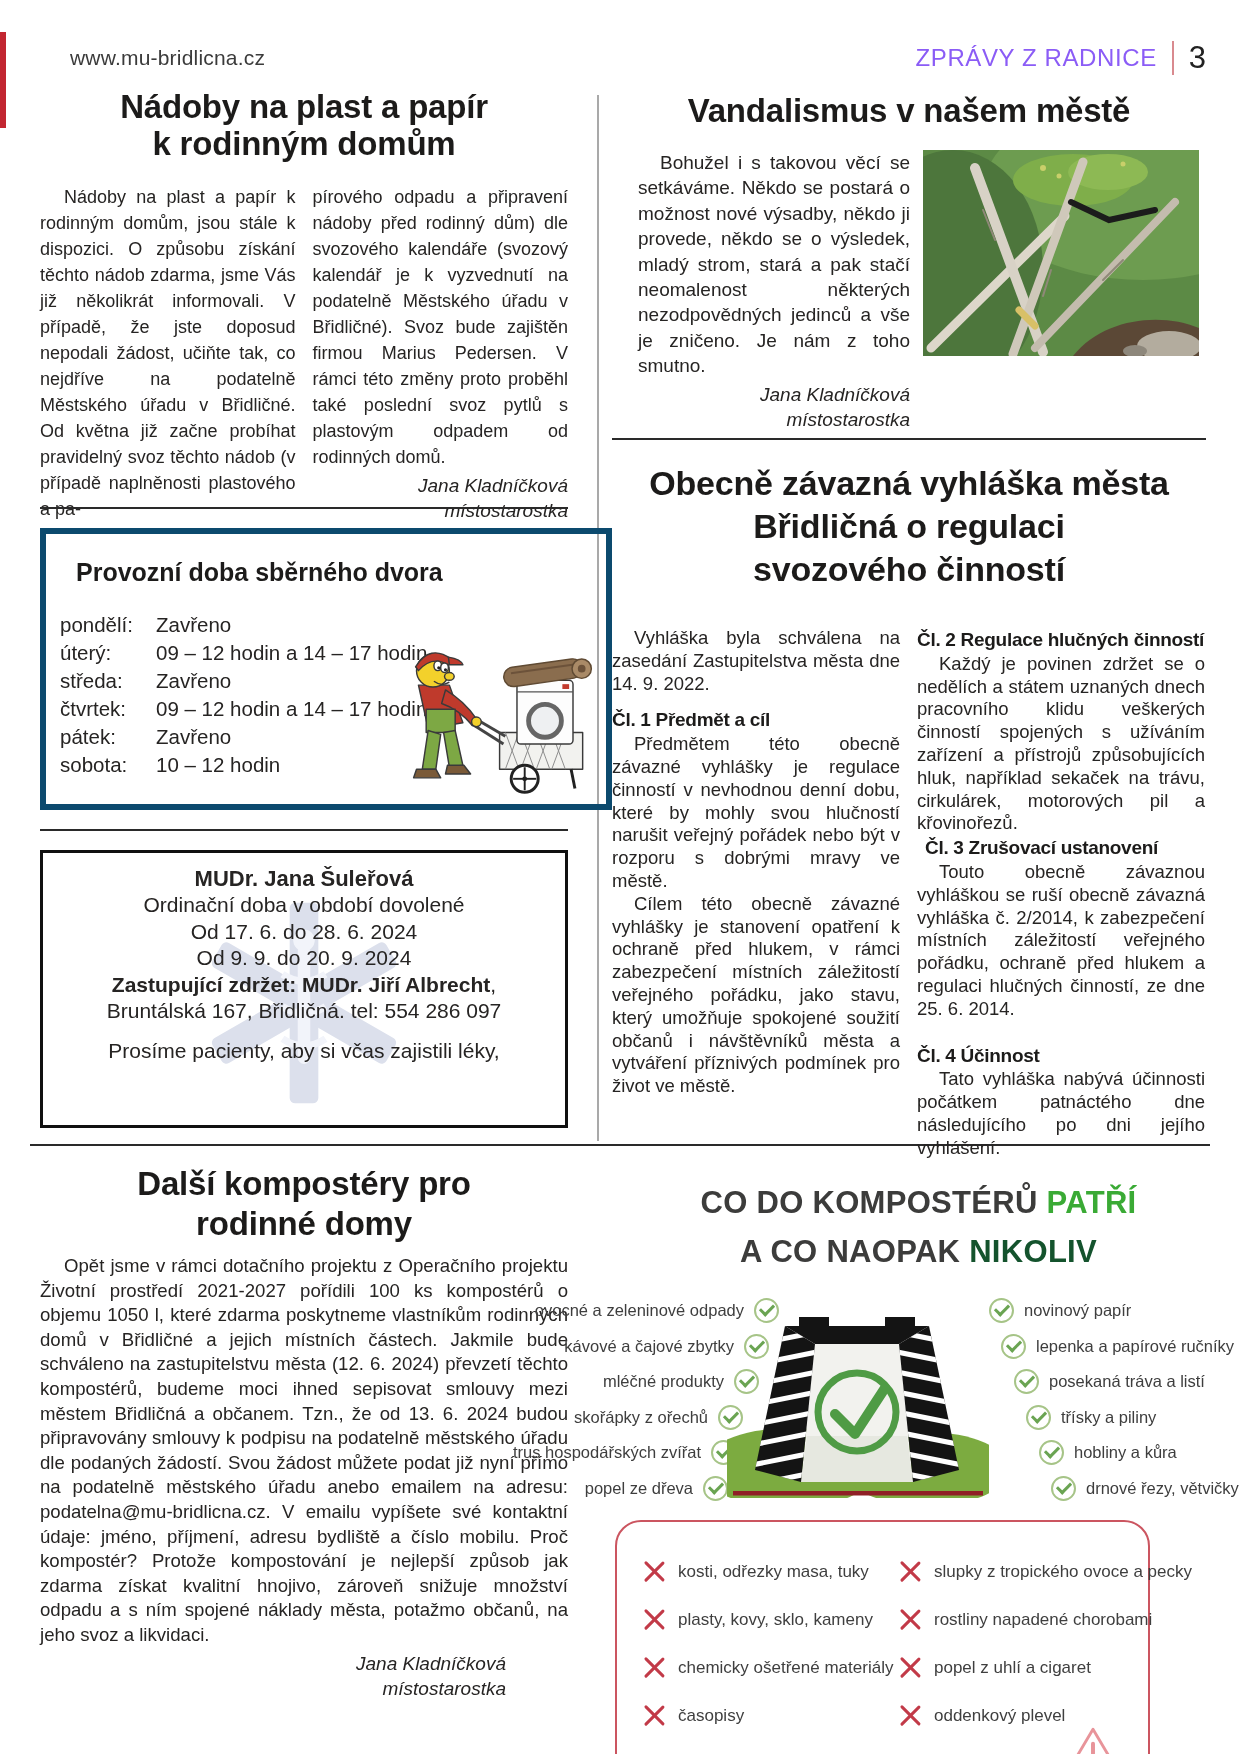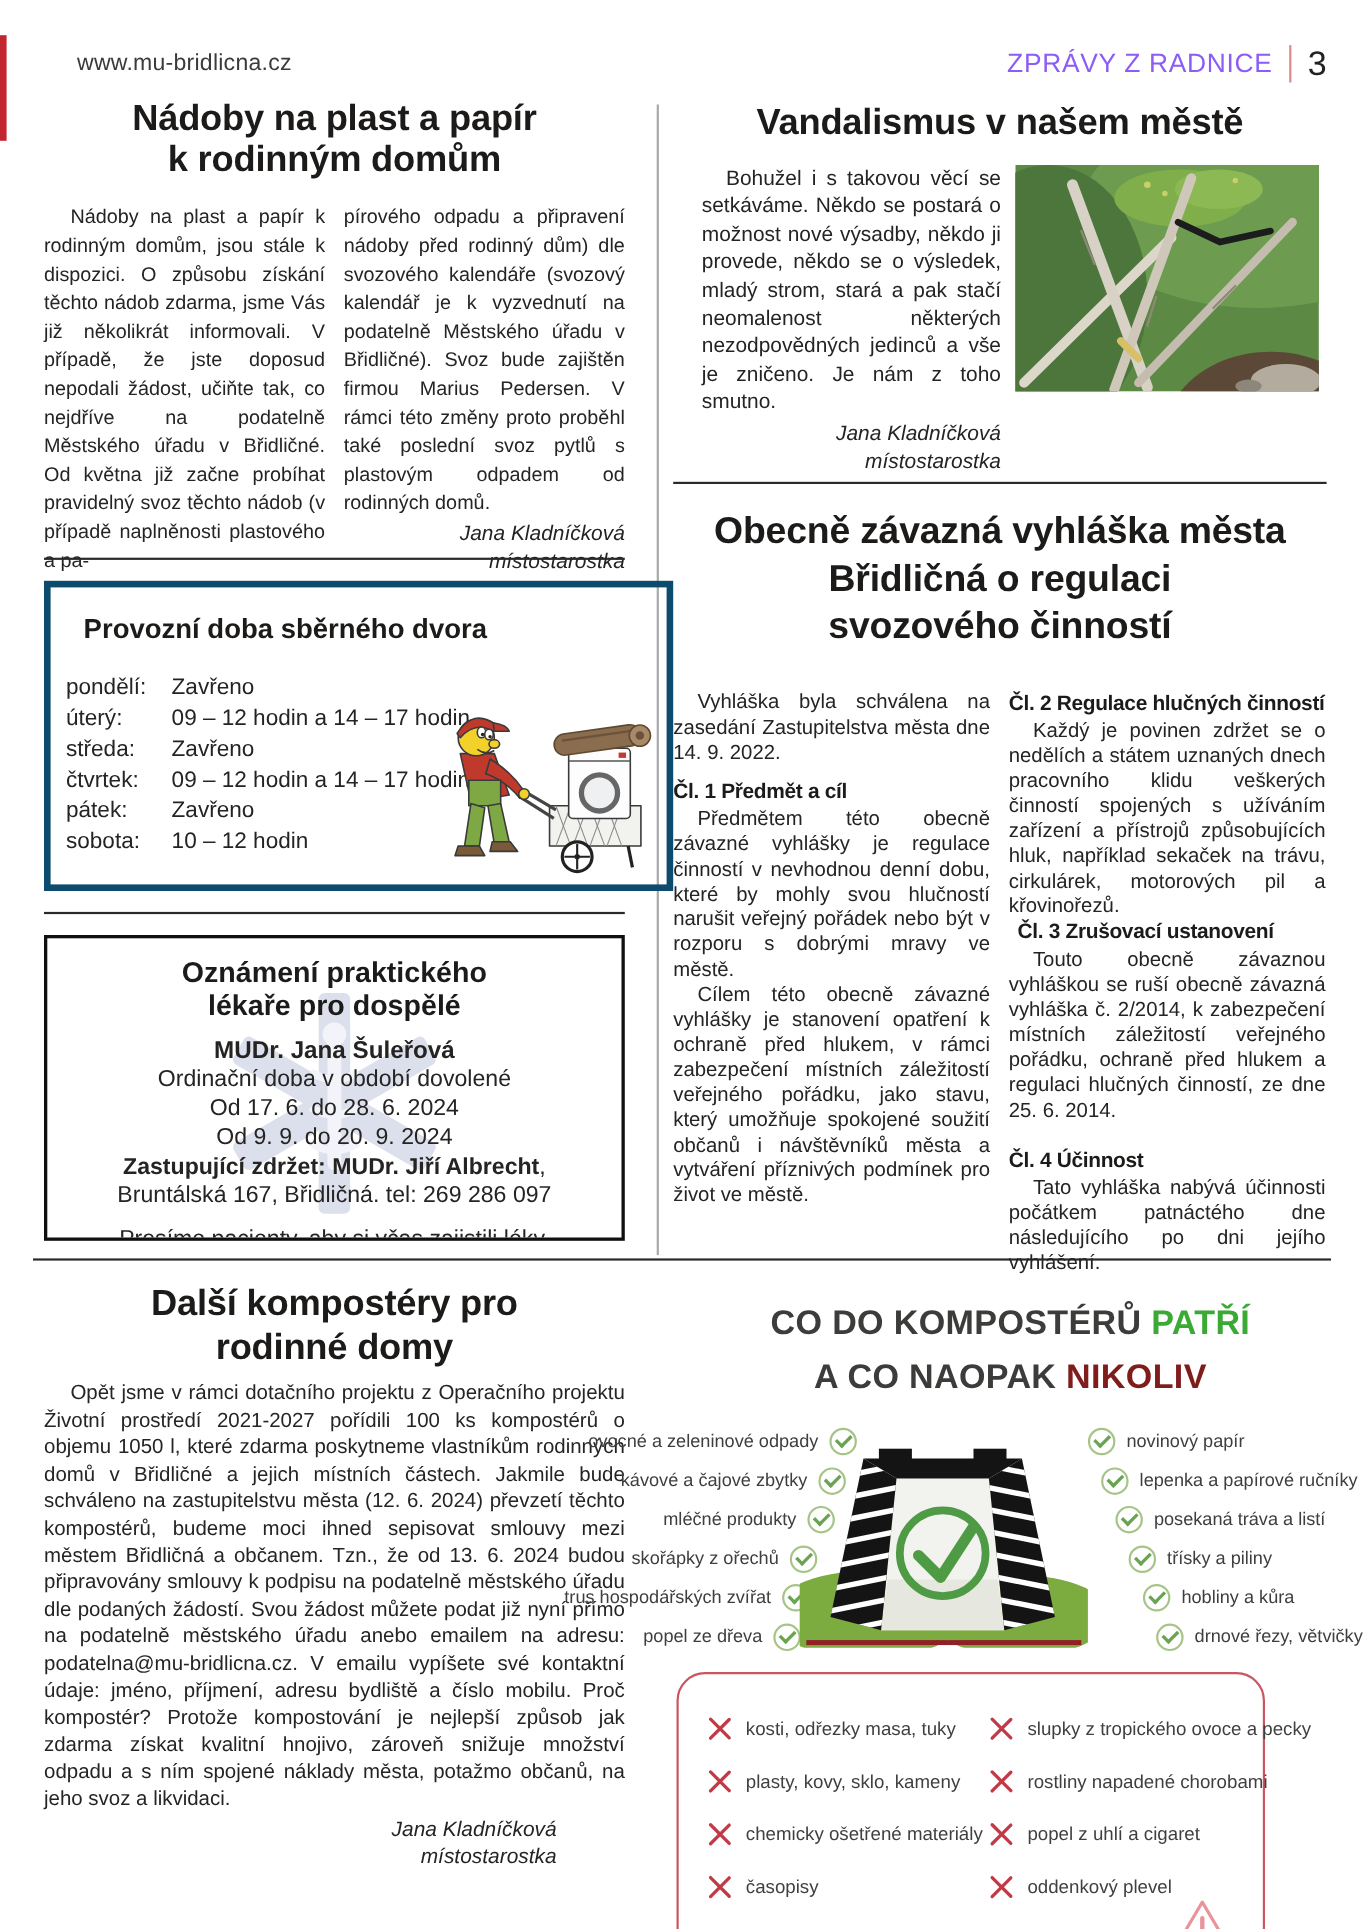--- a/index.html
+++ b/index.html
@@ -62,21 +62,21 @@
   .vycols .c{width:288px;font-size:18.5px;line-height:22.8px;text-align:justify;}
   .vycols .indent{text-indent:22px;}
   .clh{font-weight:700;font-size:19px;letter-spacing:-0.3px;margin:2px 0 1px 0;color:#1c1b1a;}
   .clh.first{margin-top:14px;}
   .clh.last{margin-top:24px;}
   
   #info{left:555px;top:1178px;width:685px;height:576px;}
   .ititle{text-align:center;padding-left:42px;font-size:31px;line-height:49px;font-weight:700;
           color:#3c3c3b;letter-spacing:0.3px;}
   .ititle .grn{color:#3aaa35;}
-  .ititle .red{color:#7f1d1d;}
+  .ititle .red{color:#14532d;}
   .leftlist{position:absolute;left:0;top:120px;width:228px;display:flex;flex-direction:column;
             gap:10.5px;align-items:flex-end;font-size:16.5px;color:#3e3e3e;}
   .rightlist{position:absolute;left:434px;top:120px;width:250px;display:flex;flex-direction:column;
              gap:10.5px;align-items:flex-start;font-size:16.5px;color:#3e3e3e;}
   .irow{display:flex;align-items:center;gap:10px;height:25px;white-space:nowrap;}
   .leftlist .irow:nth-child(1){margin-right:4px;}
   .leftlist .irow:nth-child(2){margin-right:14px;}
   .leftlist .irow:nth-child(3){margin-right:24px;}
   .leftlist .irow:nth-child(4){margin-right:40px;}
   .leftlist .irow:nth-child(5){margin-right:47px;}
@@ -207,30 +207,26 @@
       <g fill="#dce0ec">
         <rect x="52" y="4" width="16" height="112" rx="3"></rect>
         <rect x="52" y="4" width="16" height="112" rx="3" transform="rotate(60 60 60)"></rect>
         <rect x="52" y="4" width="16" height="112" rx="3" transform="rotate(120 60 60)"></rect>
       </g>
       <rect x="56.5" y="28" width="7" height="66" rx="3.5" fill="#f2f4fa"></rect>
       <circle cx="60" cy="25" r="6" fill="#f2f4fa"></circle>
       <path d="M48,44 Q60,52 72,44 M48,62 Q60,70 72,62 M48,80 Q60,88 72,80" stroke="#f2f4fa" stroke-width="4" fill="none"></path>
     </svg>
     <div class="inner">
-      <div class="btitle">
-        <span>Oznámení praktického</span><br>
-        <span>lékaře pro dospělé</span>
-      </div>
       <div class="dname">MUDr. Jana Šuleřová</div>
       <div class="dline">Ordinační doba v období dovolené</div>
       <div class="dline">Od 17. 6. do 28. 6. 2024</div>
       <div class="dline">Od 9. 9. do 20. 9. 2024</div>
       <div class="dline"><b><span>Zastupující zdržet: MUDr. Jiří Albrecht</span></b><span>,</span></div>
-      <div class="dline">Bruntálská 167, Břidličná. tel: 269 286 097</div>
+      <div class="dline">Bruntálská 167, Břidličná. tel: 554 286 097</div>
       <div class="dline dnote">
         <span>Prosíme pacienty, aby si včas zajistili léky,</span><br>
         
       </div>
     </div>
   </div>
 
   <div class="abs hrule hr3"></div>
 
   <div class="abs" id="kompostery">

